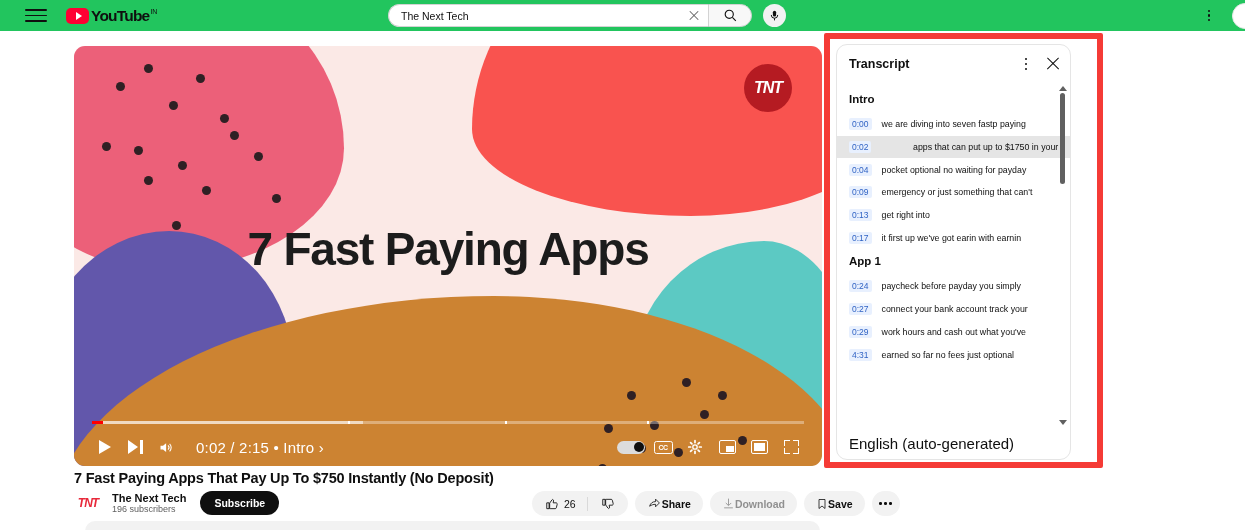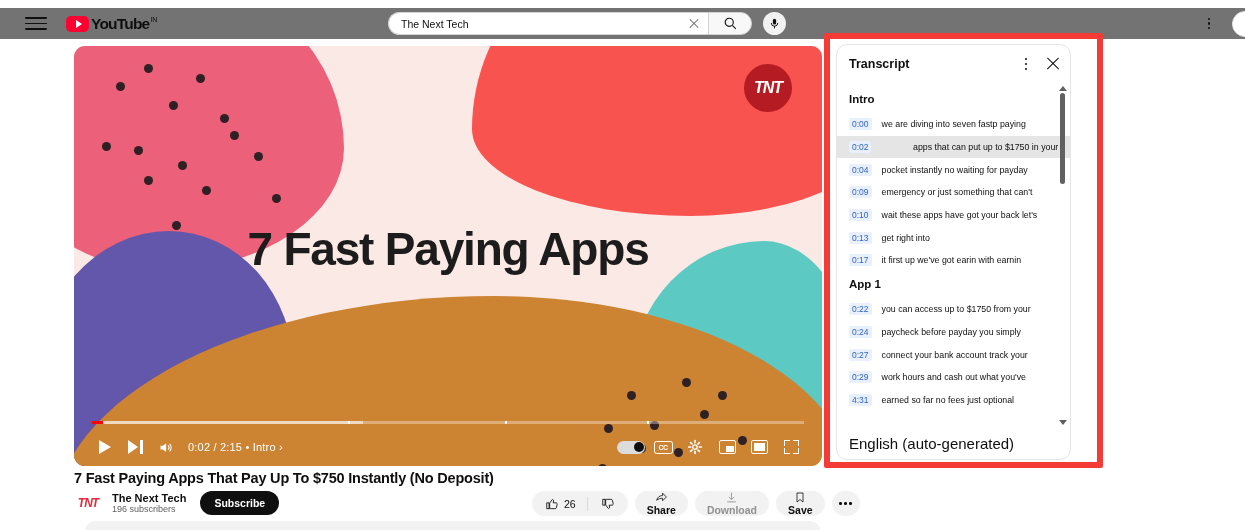--- a/index.html
+++ b/index.html
@@ -7,23 +7,23 @@
     margin: 0; padding: 0;
     width: 1245px; height: 530px;
     overflow: hidden;
     background: #ffffff;
     font-family: "Liberation Sans", sans-serif;
     color: #0f0f0f;
   }
 
   
   #masthead {
-    position: absolute; top: 8px; left: 0;
+    position: absolute; top: 0; left: 0;
     width: 1245px; height: 31px;
-    background: #737373;
+    background: #22c55e;
     display: flex; align-items: center;
   }
   #hamburger {
     width: 22px; height: 22px;
     margin-left: 25px;
     display: flex; flex-direction: column; justify-content: center; gap: 4px;
     cursor: pointer;
   }
   #hamburger i { display: block; height: 1.6px; background: #0f0f0f; border-radius: 1px; }
   .yt-logo-wrap {
@@ -155,21 +155,21 @@
   #controls-bar {
     position: absolute; left: 0; right: 0; bottom: 0; height: 38px;
     display: flex; align-items: center; padding: 0 16px;
     color: #fff;
   }
   .ctrl { width: 30px; height: 30px; display: flex; align-items: center; justify-content: center; cursor: pointer; }
   #play-icon { width: 0; height: 0; border-left: 12px solid #fff; border-top: 7.5px solid transparent; border-bottom: 7.5px solid transparent; }
   #next-icon { position: relative; width: 15px; height: 14px; }
   #next-icon::before { content: ""; position: absolute; left: 0; top: 0; width: 0; height: 0; border-left: 10px solid #fff; border-top: 7px solid transparent; border-bottom: 7px solid transparent; }
   #next-icon::after { content: ""; position: absolute; right: 0; top: 0; width: 2.4px; height: 14px; background: #fff; }
-  #time-display { font-size: 11px; margin-left: 8px; white-space: nowrap; letter-spacing: 0.2px; }
+  #time-display { font-size: 15px; margin-left: 16px; white-space: nowrap; letter-spacing: 0.2px; }
   #controls-right { margin-left: auto; display: flex; align-items: center; gap: 2px; }
   #autoplay-toggle {
     width: 28px; height: 13px; border-radius: 7px; background: #dcdcdc;
     position: relative; cursor: pointer;
   }
   #autoplay-toggle::after {
     content: ""; position: absolute; right: 1.5px; top: 1.5px;
     width: 10px; height: 10px; border-radius: 50%; background: #0f0f0f;
   }
   #cc-icon {
@@ -216,21 +216,20 @@
   }
   #actions-row {
     position: absolute; left: 532px; top: 491px;
     display: flex; align-items: center; gap: 7px;
   }
   .pill {
     height: 25px; border-radius: 13px; background: #f2f2f2;
     display: flex; align-items: center; gap: 0;
     padding: 0 12px; font-size: 10.5px; font-weight: bold; cursor: pointer;
     white-space: nowrap;
-    flex-direction: column;
   }
   #like-group { display: flex; align-items: center; background: #f2f2f2; border-radius: 13px; height: 25px; }
   #like-button { display: flex; align-items: center; gap: 5px; padding: 0 11px 0 13px; font-size: 10.5px; font-weight: normal; cursor: pointer; height: 25px; }
   #like-divider { width: 1px; height: 14px; background: #d9d9d9; }
   #dislike-button { display: flex; align-items: center; padding: 0 13px; cursor: pointer; height: 25px; }
   #download-button { color: #909090; }
   #more-actions { width: 28px; height: 25px; border-radius: 13px; background: #f2f2f2; display: flex; align-items: center; justify-content: center; gap: 2.5px; cursor: pointer; }
   #more-actions i { width: 2.5px; height: 2.5px; border-radius: 50%; background: #0f0f0f; display: block; }
   #desc-stub {
     position: absolute; left: 85px; top: 521px;
@@ -532,43 +531,35 @@
         <div class="cue">
           <span class="cue-time">0:00</span>
           <span class="cue-text">we are diving into seven fastp paying</span>
         </div>
         <div class="cue active">
           <span class="cue-time">0:02</span>
           <span class="cue-text">apps that can put up to $1750 in your</span>
         </div>
         <div class="cue">
           <span class="cue-time">0:04</span>
-          <span class="cue-text">pocket instantly no waiting for payday</span>
+          <span class="cue-text">pocket optional no waiting for payday</span>
         </div>
         <div class="cue">
           <span class="cue-time">0:09</span>
           <span class="cue-text">emergency or just something that can't</span>
         </div>
         <div class="cue">
-          <span class="cue-time">0:10</span>
-          <span class="cue-text">wait these apps have got your back let's</span>
-        </div>
-        <div class="cue">
           <span class="cue-time">0:13</span>
           <span class="cue-text">get right into</span>
         </div>
         <div class="cue">
           <span class="cue-time">0:17</span>
           <span class="cue-text">it first up we've got earin with earnin</span>
         </div>
         <div class="chapter-heading">App 1</div>
-        <div class="cue">
-          <span class="cue-time">0:22</span>
-          <span class="cue-text">you can access up to $1750 from your</span>
-        </div>
         <div class="cue">
           <span class="cue-time">0:24</span>
           <span class="cue-text">paycheck before payday you simply</span>
         </div>
         <div class="cue">
           <span class="cue-time">0:27</span>
           <span class="cue-text">connect your bank account track your</span>
         </div>
         <div class="cue">
           <span class="cue-time">0:29</span>

